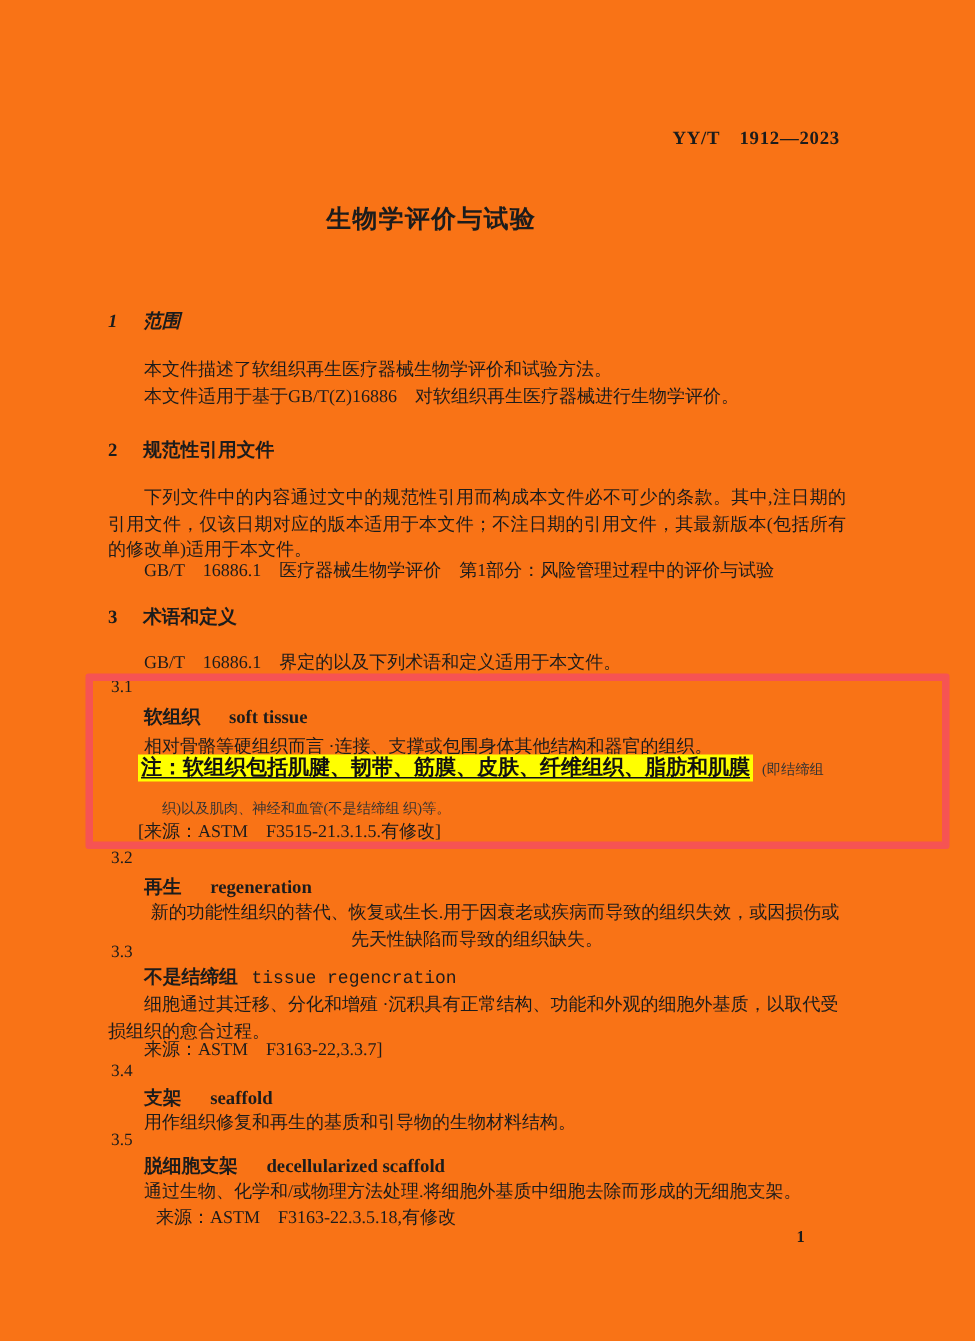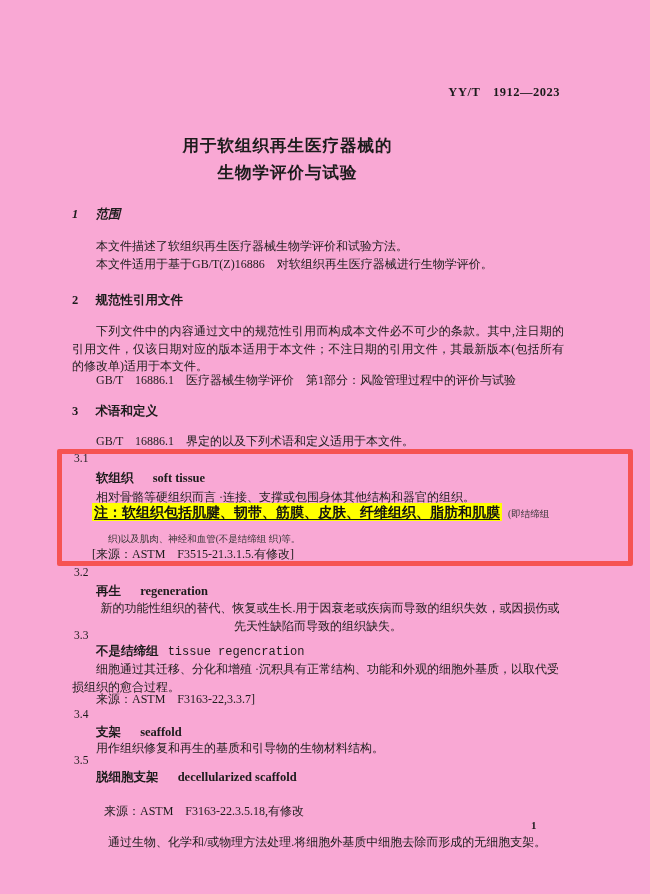--- a/index.html
+++ b/index.html
@@ -4,21 +4,21 @@
 <style>
   html,body { margin:0; padding:0; }
   body {
     width:650px; height:894px;
     background:#ffffff;
     font-family:"Liberation Serif","DejaVu Serif",serif;
     color:#1c1c1c;
     position:relative;
     overflow:hidden;
   }
-  .page { position:absolute; inset:0; background:#f9a8d4; }
+  .page { position:absolute; inset:0; background:#f97316; }
 
   .abs { position:absolute; }
 
   
   .doc-code { top:84px; left:72px; width:488px; text-align:right;
               font-size:12.5px; font-weight:bold; letter-spacing:.5px; }
 
   .doc-title { top:132px; left:60px; width:455px; text-align:center;
                font-size:16.5px; font-weight:bold; line-height:27px; }
   .doc-title span { display:block; letter-spacing:1px; }
@@ -58,21 +58,21 @@
   .t1-name { top:470px; left:96px; }
   .t2-name { top:583px; left:96px; }
   .t3-name { top:643px; left:96px; }
   .t4-name { top:724px; left:96px; }
   .t5-name { top:769px; left:96px; }
 
   .t1-def { top:489px; left:96px; }
   .t2-def { top:599px; left:72px; width:492px; text-indent:2em; line-height:18px;text-align:center; }
   .t3-def { top:660px; left:72px; width:492px; text-indent:2em; line-height:18px; }
   .t4-def { top:740px; left:96px; }
-  .t5-def { top:786px; left:108px;margin-top:48px; }
+  .t5-def { top:786px; left:96px; }
 
   
   .t1-note { top:503px; left:92px; white-space:nowrap; z-index:6; }
   .hl-note { background:#ffff00; font-size:14px; font-weight:bold;
              color:#111; text-decoration:underline;
              text-underline-offset:2px; padding:2px 2px 1px 2px; }
   .note-small { font-size:9.5px; color:#333; margin-left:2px; }
   .t1-note2 { top:533px; left:108px; font-size:9.5px; color:#333; }
   .t1-source { top:546px; left:92px; }
 
@@ -83,21 +83,20 @@
   .page-num { top:819px; left:531px; font-size:11px; font-weight:bold; }
 </style>
 </head>
 <body>
 
 <div class="page">
 
   <div class="abs doc-code">YY/T　1912—2023</div>
 
   <div class="abs doc-title">
-    <span>用于软组织再生医疗器械的</span>
     <span>生物学评价与试验</span>
   </div>
 
   <div class="abs sec-h h-scope">
     <span class="sec-num">1</span>
     <span class="sec-title">范围</span>
   </div>
   <div class="abs body-line scope-p1">本文件描述了软组织再生医疗器械生物学评价和试验方法。</div>
   <div class="abs body-line scope-p2">本文件适用于基于GB/T(Z)16886　对软组织再生医疗器械进行生物学评价。</div>
 

